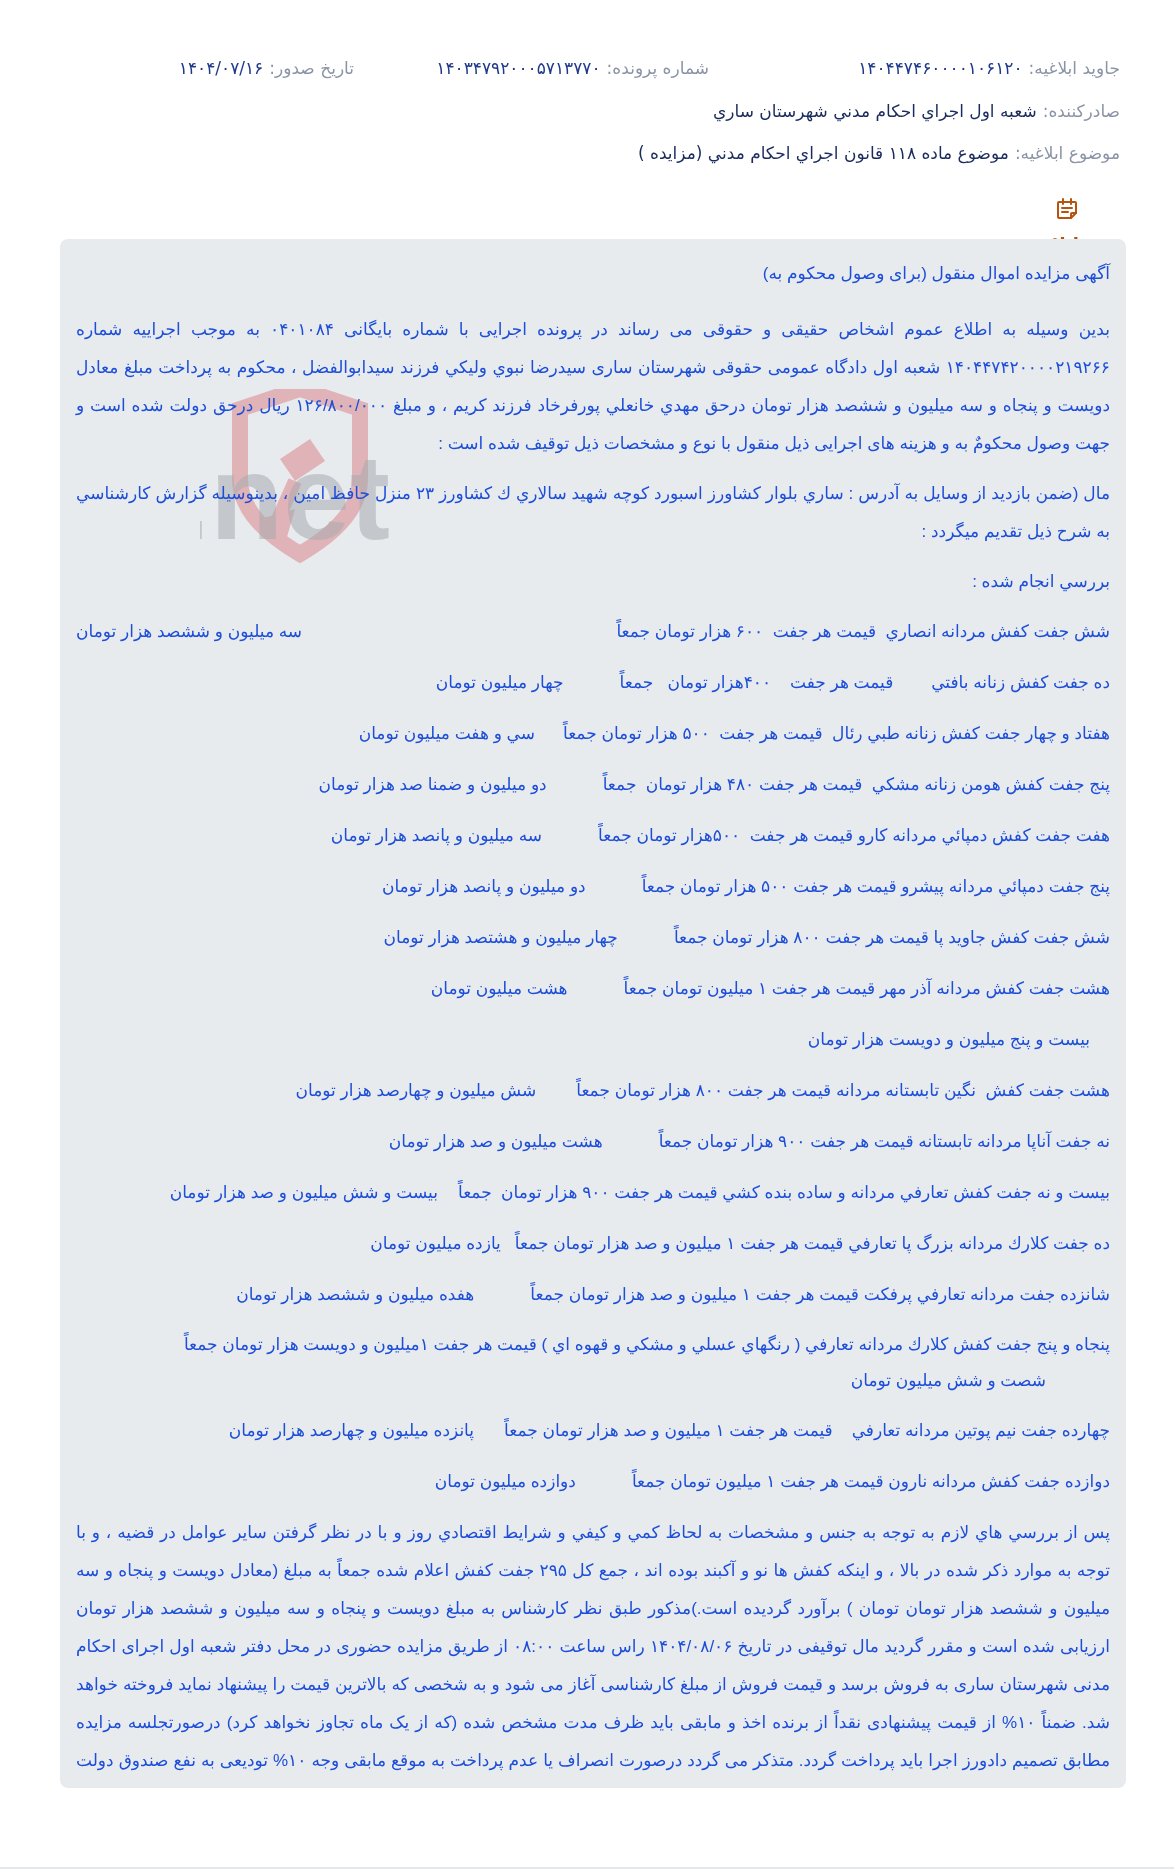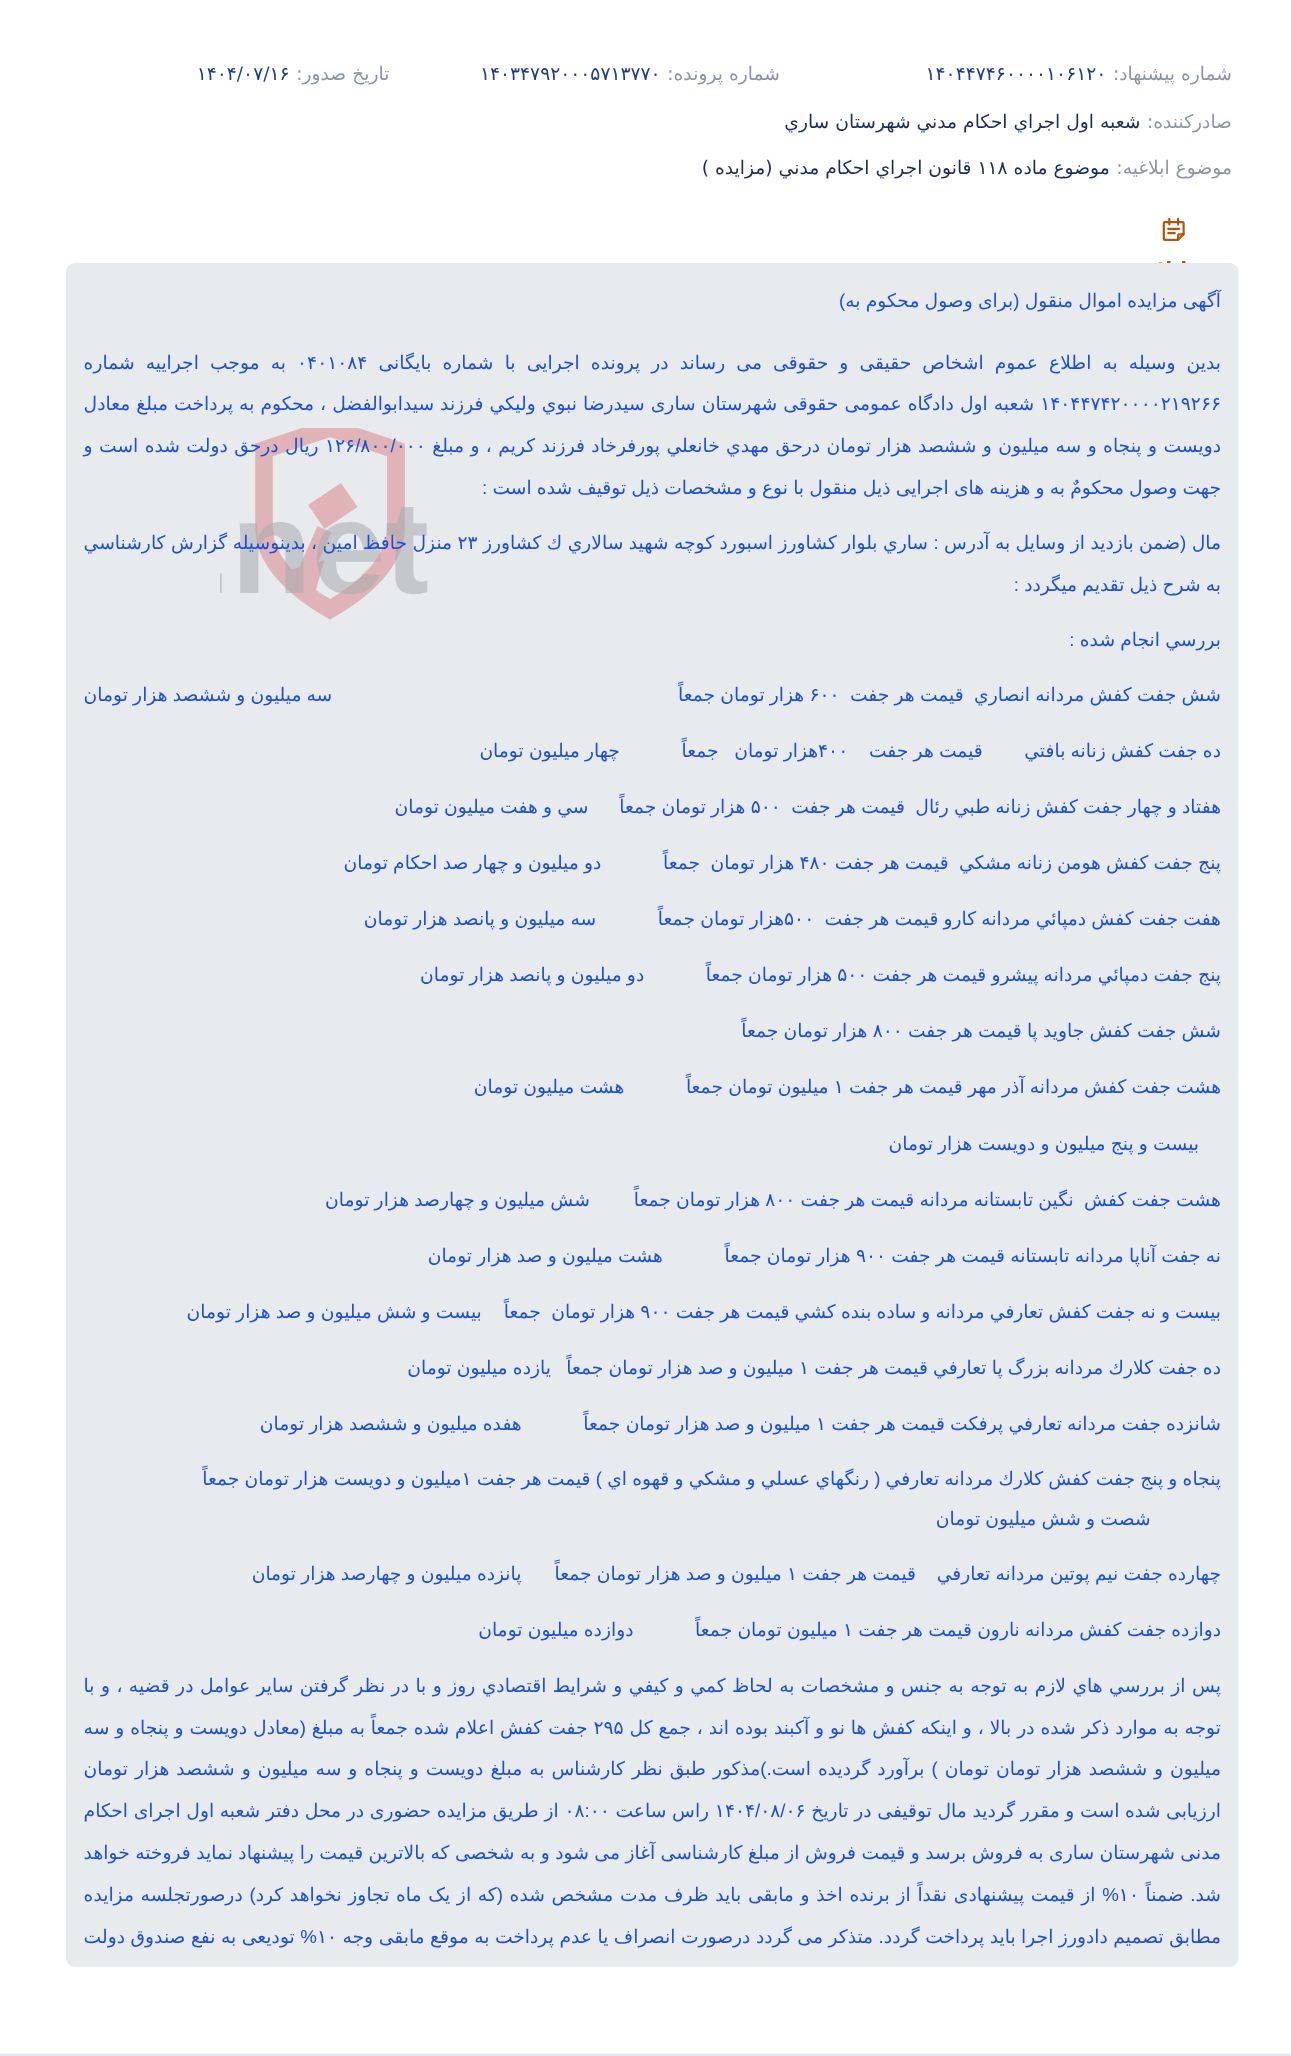--- a/index.html
+++ b/index.html
@@ -47,21 +47,21 @@
   .item .total { margin-right:auto; margin-left:0; }
   .item.wrap { display:block; line-height:36px; }
   .item.wrap .total { display:block; padding-right:64px; }
   .bottom-line { position:absolute; bottom:0; left:0; right:0; height:2px; background:#e3e8f0; }
 </style>
 </head>
 <body>
 
 <div class="meta-row" id="row1">
   <div class="meta-item" style="right:0;">
-    <span class="meta-label">شماره پیشنهاد:</span>
+    <span class="meta-label">جاويد ابلاغیه:</span>
     <span class="meta-value">۱۴۰۴۴۷۴۶۰۰۰۰۱۰۶۱۲۰</span>
   </div>
   <div class="meta-item" style="right:411px;">
     <span class="meta-label">شماره پرونده:</span>
     <span class="meta-value">۱۴۰۳۴۷۹۲۰۰۰۵۷۱۳۷۷۰</span>
   </div>
   <div class="meta-item" style="right:766px;">
     <span class="meta-label">تاریخ صدور:</span>
     <span class="meta-value">۱۴۰۴/۰۷/۱۶</span>
   </div>
@@ -118,32 +118,33 @@
       <div class="item">
           <span class="desc">ده جفت كفش زنانه بافتي        قيمت هر جفت    ۴۰۰هزار تومان   جمعاً</span>
           <span class="total" style="margin-right:56px">چهار ميليون تومان</span>
         </div>
       <div class="item">
           <span class="desc">هفتاد و چهار جفت كفش زنانه طبي رئال  قيمت هر جفت  ۵۰۰ هزار تومان جمعاً</span>
           <span class="total" style="margin-right:28px">سي و هفت ميليون تومان</span>
         </div>
       <div class="item">
           <span class="desc">پنج جفت كفش هومن زنانه مشكي  قيمت هر جفت ۴۸۰ هزار تومان  جمعاً</span>
-          <span class="total" style="margin-right:56px">دو ميليون و چهار صد احکام تومان</span>
+          <span class="total" style="margin-right:56px">دو ميليون و ضمنا صد هزار تومان</span>
         </div>
       <div class="item">
           <span class="desc">هفت جفت كفش دمپائي مردانه كارو قيمت هر جفت  ۵۰۰هزار تومان جمعاً</span>
           <span class="total" style="margin-right:56px">سه ميليون و پانصد هزار تومان</span>
         </div>
       <div class="item">
           <span class="desc">پنج جفت دمپائي مردانه پيشرو قيمت هر جفت ۵۰۰ هزار تومان جمعاً</span>
           <span class="total" style="margin-right:56px">دو ميليون و پانصد هزار تومان</span>
         </div>
       <div class="item">
           <span class="desc">شش جفت كفش جاويد پا قيمت هر جفت ۸۰۰ هزار تومان جمعاً</span>
+          <span class="total" style="margin-right:56px">چهار ميليون و هشتصد هزار تومان</span>
         </div>
       <div class="item">
           <span class="desc">هشت جفت كفش مردانه آذر مهر قيمت هر جفت ۱ ميليون تومان جمعاً</span>
           <span class="total" style="margin-right:56px">هشت ميليون تومان</span>
         </div>
       <div class="item">
           <span class="total" style="margin-right:20px">بيست و پنج ميليون و دويست هزار تومان</span>
         </div>
       <div class="item">
           <span class="desc">هشت جفت كفش  نگين تابستانه مردانه قيمت هر جفت ۸۰۰ هزار تومان جمعاً</span>

